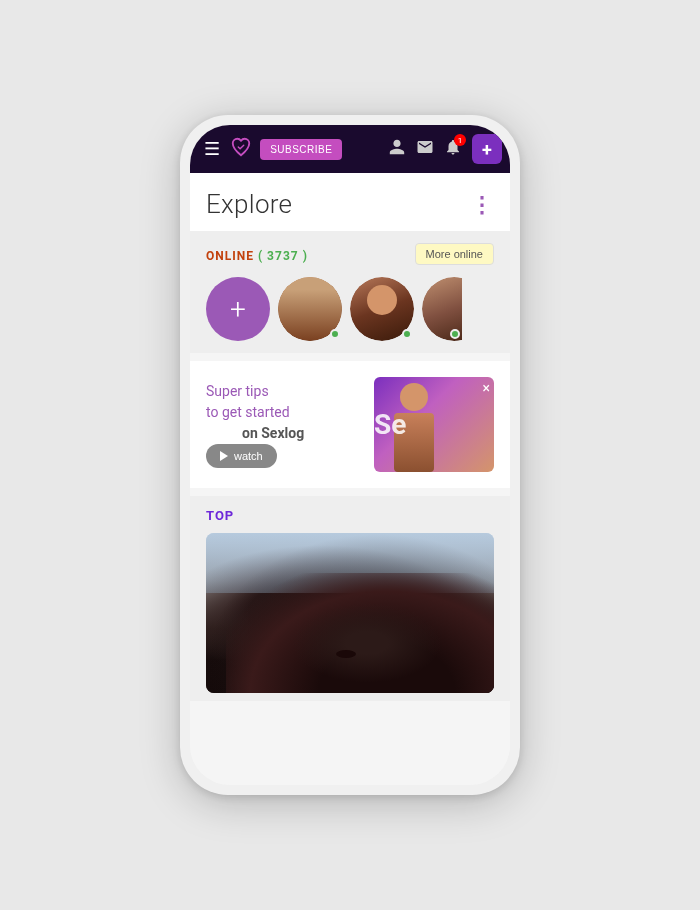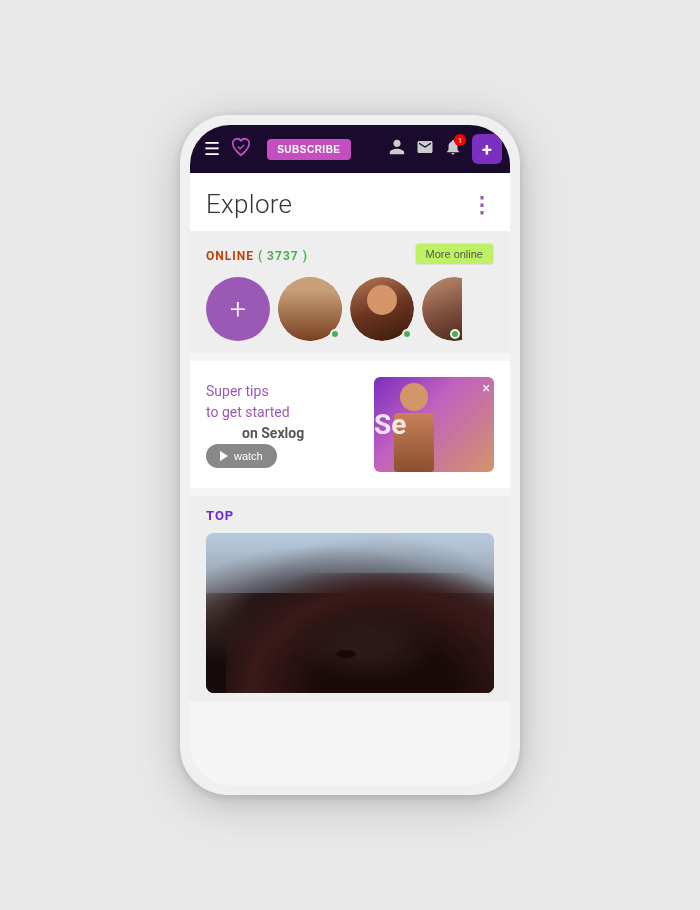--- a/index.html
+++ b/index.html
@@ -53,26 +53,26 @@
     .nav-logo {
       margin-left: 4px;
       color: #c44dbf;
       font-size: 20px;
     }
 
     .nav-subscribe {
       background: #c44dbf;
       color: white;
       font-size: 10px;
-      font-weight: 700;
+      font-weight: 400;
       letter-spacing: 0.5px;
       border: none;
       border-radius: 4px;
       padding: 5px 10px;
-      margin-left: 15px;
+      margin-left: 8px;
       cursor: pointer;
       text-transform: uppercase;
     }
 
     .nav-spacer { flex: 1; }
 
     .nav-icon {
       color: #ccc;
       font-size: 18px;
       margin-left: 10px;
@@ -164,21 +164,21 @@
       letter-spacing: 1px;
       text-transform: uppercase;
     }
 
     .online-count {
       color: #4CAF50;
       font-weight: 700;
     }
 
     .more-online-btn {
-      background: #bef264;
+      background: #fef9c3;
       border: 1px solid #ddd;
       border-radius: 4px;
       padding: 4px 10px;
       font-size: 11px;
       color: #555;
       cursor: pointer;
     }
 
     .online-avatars {
       display: flex;

